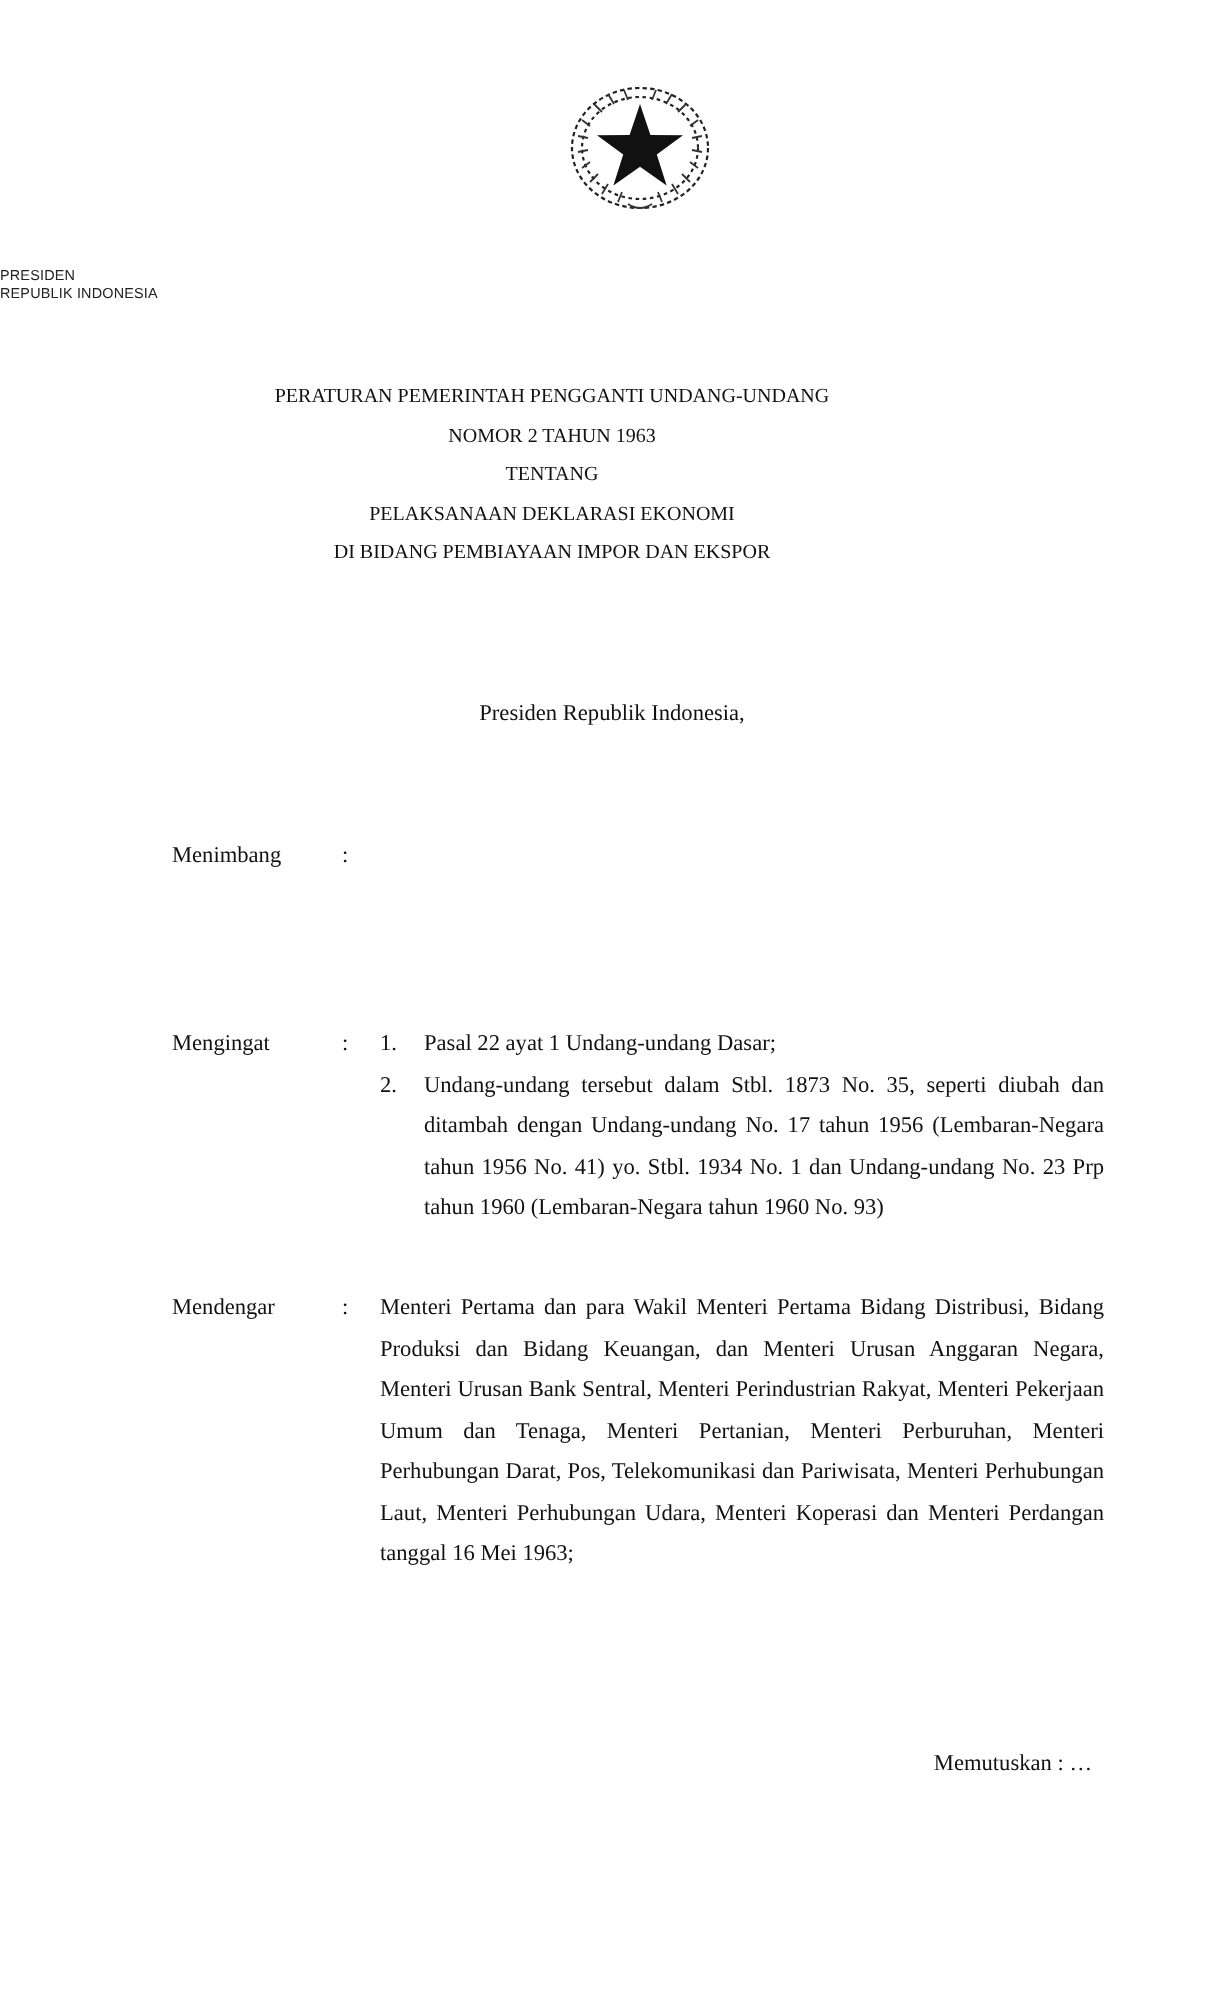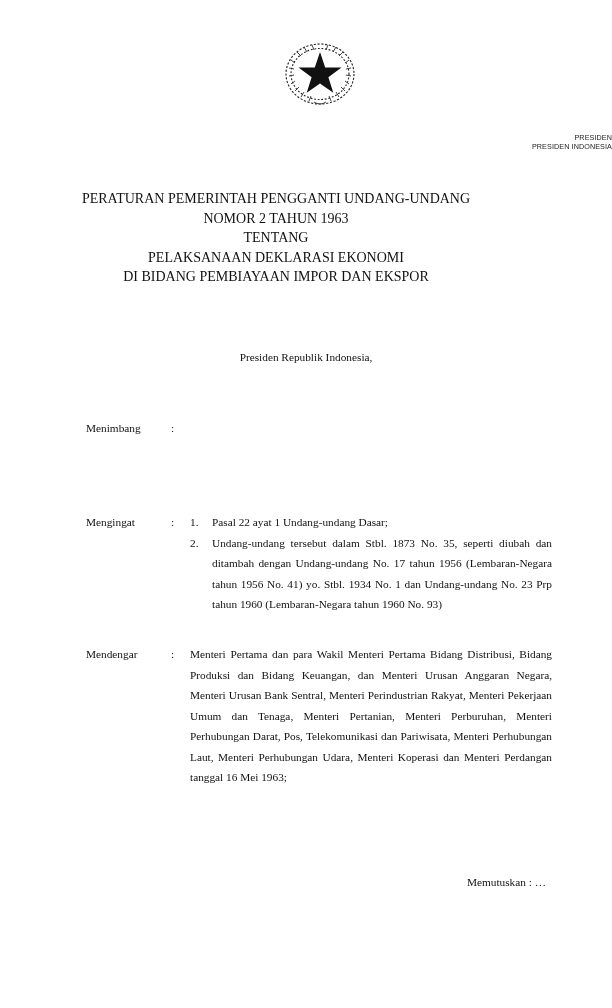--- a/index.html
+++ b/index.html
@@ -19,37 +19,37 @@
       position: absolute;
       left: 281px;
       top: 40px;
       width: 78px;
       height: 68px;
     }
     .emblem-caption {
       position: absolute;
       left: 0;
       width: 612px;
-      text-align: right;
+      text-align: left;
       font-family: "Liberation Sans", "DejaVu Sans", sans-serif;
       font-size: 7.2px;
       line-height: 9px;
       letter-spacing: 0.1px;
       color: #222;
     }
     .cap1 { top: 133px; }
     .cap2 { top: 142px; }
 
     .title-block {
       position: absolute;
       left: 0;
       top: 189px;
       width: 552px;
       text-align: center;
-      font-size: 14px;
+      font-size: 10px;
       line-height: 19.6px;
     }
     .title-block div { white-space: nowrap; }
 
     .opening {
       position: absolute;
       left: 0;
       top: 351px;
       width: 612px;
       text-align: center;
@@ -118,21 +118,21 @@
       <path d="M10 20 l4 3 M8 28 l5 1 M8 36 l5 -1 M10 44 l4 -3 M14 51 l4 -4 M20 57 l3 -5 M28 61 l2 -5"></path>
       <path d="M68 20 l-4 3 M70 28 l-5 1 M70 36 l-5 -1 M68 44 l-4 -3 M64 51 l-4 -4 M58 57 l-3 -5 M50 61 l-2 -5"></path>
       <path d="M16 12 l4 4 M23 7 l3 5 M31 5 l2 5 M47 5 l-2 5 M55 7 l-3 5 M62 12 l-4 4"></path>
       <path d="M33 62 q6 4 12 0"></path>
     </g>
 
     <polygon points="39,12 44.2,27.5 60.5,27.6 47.4,37.3 52.3,52.8 39,43.4 25.7,52.8 30.6,37.3 17.5,27.6 33.8,27.5" fill="#111"></polygon>
   </svg>
 </div>
 <div class="emblem-caption cap1">PRESIDEN</div>
-<div class="emblem-caption cap2">PRESIDEN INDONESIA</div>
+<div class="emblem-caption cap2">REPUBLIK INDONESIA</div>
 
 <div class="title-block">
   <div>PERATURAN PEMERINTAH PENGGANTI UNDANG-UNDANG</div>
   <div>NOMOR  2 TAHUN 1963</div>
   <div>TENTANG</div>
   <div>PELAKSANAAN DEKLARASI EKONOMI</div>
   <div>DI BIDANG PEMBIAYAAN IMPOR DAN EKSPOR</div>
 </div>
 
 <div class="opening">Presiden Republik Indonesia,</div>

